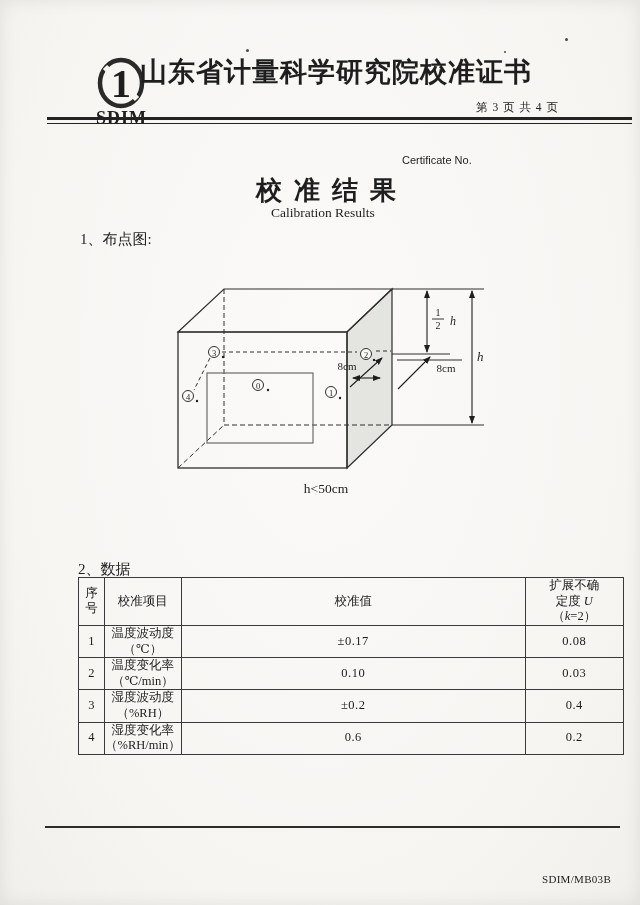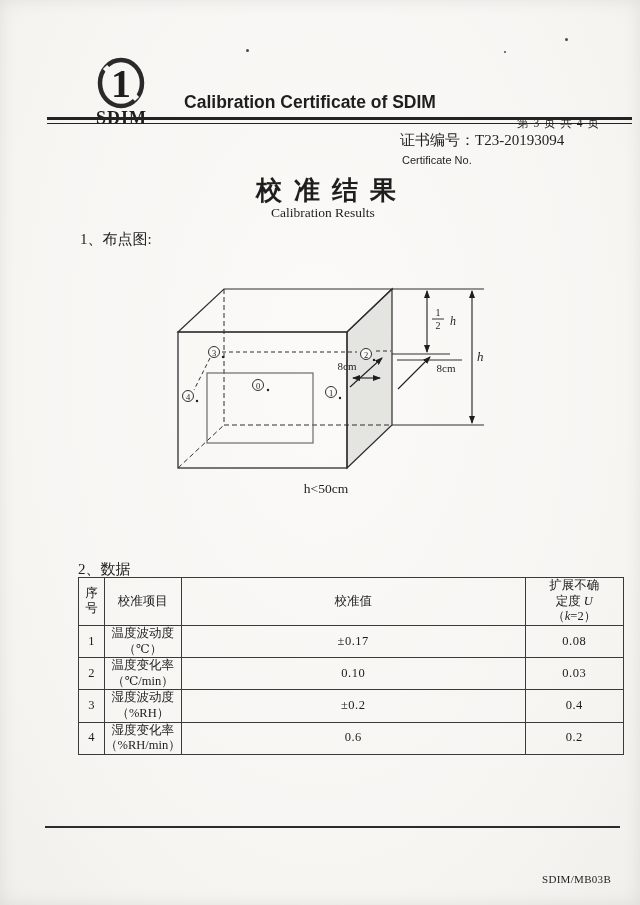--- a/index.html
+++ b/index.html
@@ -13,21 +13,21 @@
     overflow:hidden;
     box-shadow:inset 0 0 18px rgba(0,0,0,0.08);
   }
   .abs{position:absolute;}
   
   .cn-title{left:140px;top:54px;width:330px;text-align:center;
     font-size:27px;font-weight:bold;letter-spacing:1px;white-space:nowrap;}
   .en-title{left:150px;top:92px;width:320px;text-align:center;
     font-family:"Liberation Sans","DejaVu Sans",sans-serif;
     font-size:17.5px;font-weight:bold;white-space:nowrap;}
-  .page-info{left:517px;top:100px;font-size:11.5px;letter-spacing:1px;white-space:nowrap;margin-top:16px;}
+  .page-info{left:476px;top:100px;font-size:11.5px;letter-spacing:1px;white-space:nowrap;}
   .header-rule{left:47px;top:117px;width:585px;height:3px;
     border-top:3px solid #232323;border-bottom:1px solid #232323;}
   .logo{left:78px;top:54px;}
   
   .cert-no{left:400px;top:131px;font-size:15px;white-space:nowrap;}
   .cert-no-en{left:402px;top:154px;font-size:11px;
     font-family:"Liberation Sans","DejaVu Sans",sans-serif;}
   
   .result-cn{left:256px;top:173px;font-size:26px;font-weight:bold;
     letter-spacing:12px;white-space:nowrap;}
@@ -69,27 +69,24 @@
   <div class="speck" style="left:565px;top:38px;width:3px;height:3px;"></div>
 
   <svg class="abs logo" width="92" height="74" viewBox="0 0 92 74">
     <ellipse cx="43" cy="29" rx="21" ry="23" fill="none" stroke="#2a2a2a" stroke-width="4.5"></ellipse>
     <line x1="27" y1="13" x2="34" y2="20" stroke="#f8f7f4" stroke-width="6"></line>
     <line x1="59" y1="45" x2="52" y2="38" stroke="#f8f7f4" stroke-width="6"></line>
     <text x="43" y="43" text-anchor="middle" font-size="40" font-weight="bold" font-family="'Liberation Sans',sans-serif" fill="#2a2a2a">1</text>
     <text x="43.5" y="70" text-anchor="middle" font-size="18" font-weight="bold" letter-spacing="1" font-family="'Liberation Sans',sans-serif" fill="#1f1f1f">SDIM</text>
   </svg>
 
-  <div class="abs en-title">Calibration Certificate of SDIM</div>
+  <div class="abs cn-title">山东省计量科学研究院校准证书</div>
   <div class="abs page-info">第 3 页 共 4 页</div>
   <div class="abs header-rule"></div>
 
-  <div class="abs cert-no">
-    <span>证书编号：</span><span>T23-20193094</span>
-  </div>
   <div class="abs cert-no-en">Certificate No.</div>
 
   <div class="abs result-cn">校准结果</div>
   <div class="abs result-en">Calibration Results</div>
 
   <div class="abs sec-label sec1">1、布点图:</div>
 
   <svg class="abs" style="left:150px;top:268px;" width="345" height="235" viewBox="0 0 345 235">
     <defs>
       <marker id="arr" viewBox="0 0 8 6" refX="7" refY="3" markerWidth="8" markerHeight="6" orient="auto-start-reverse" markerUnits="userSpaceOnUse">

